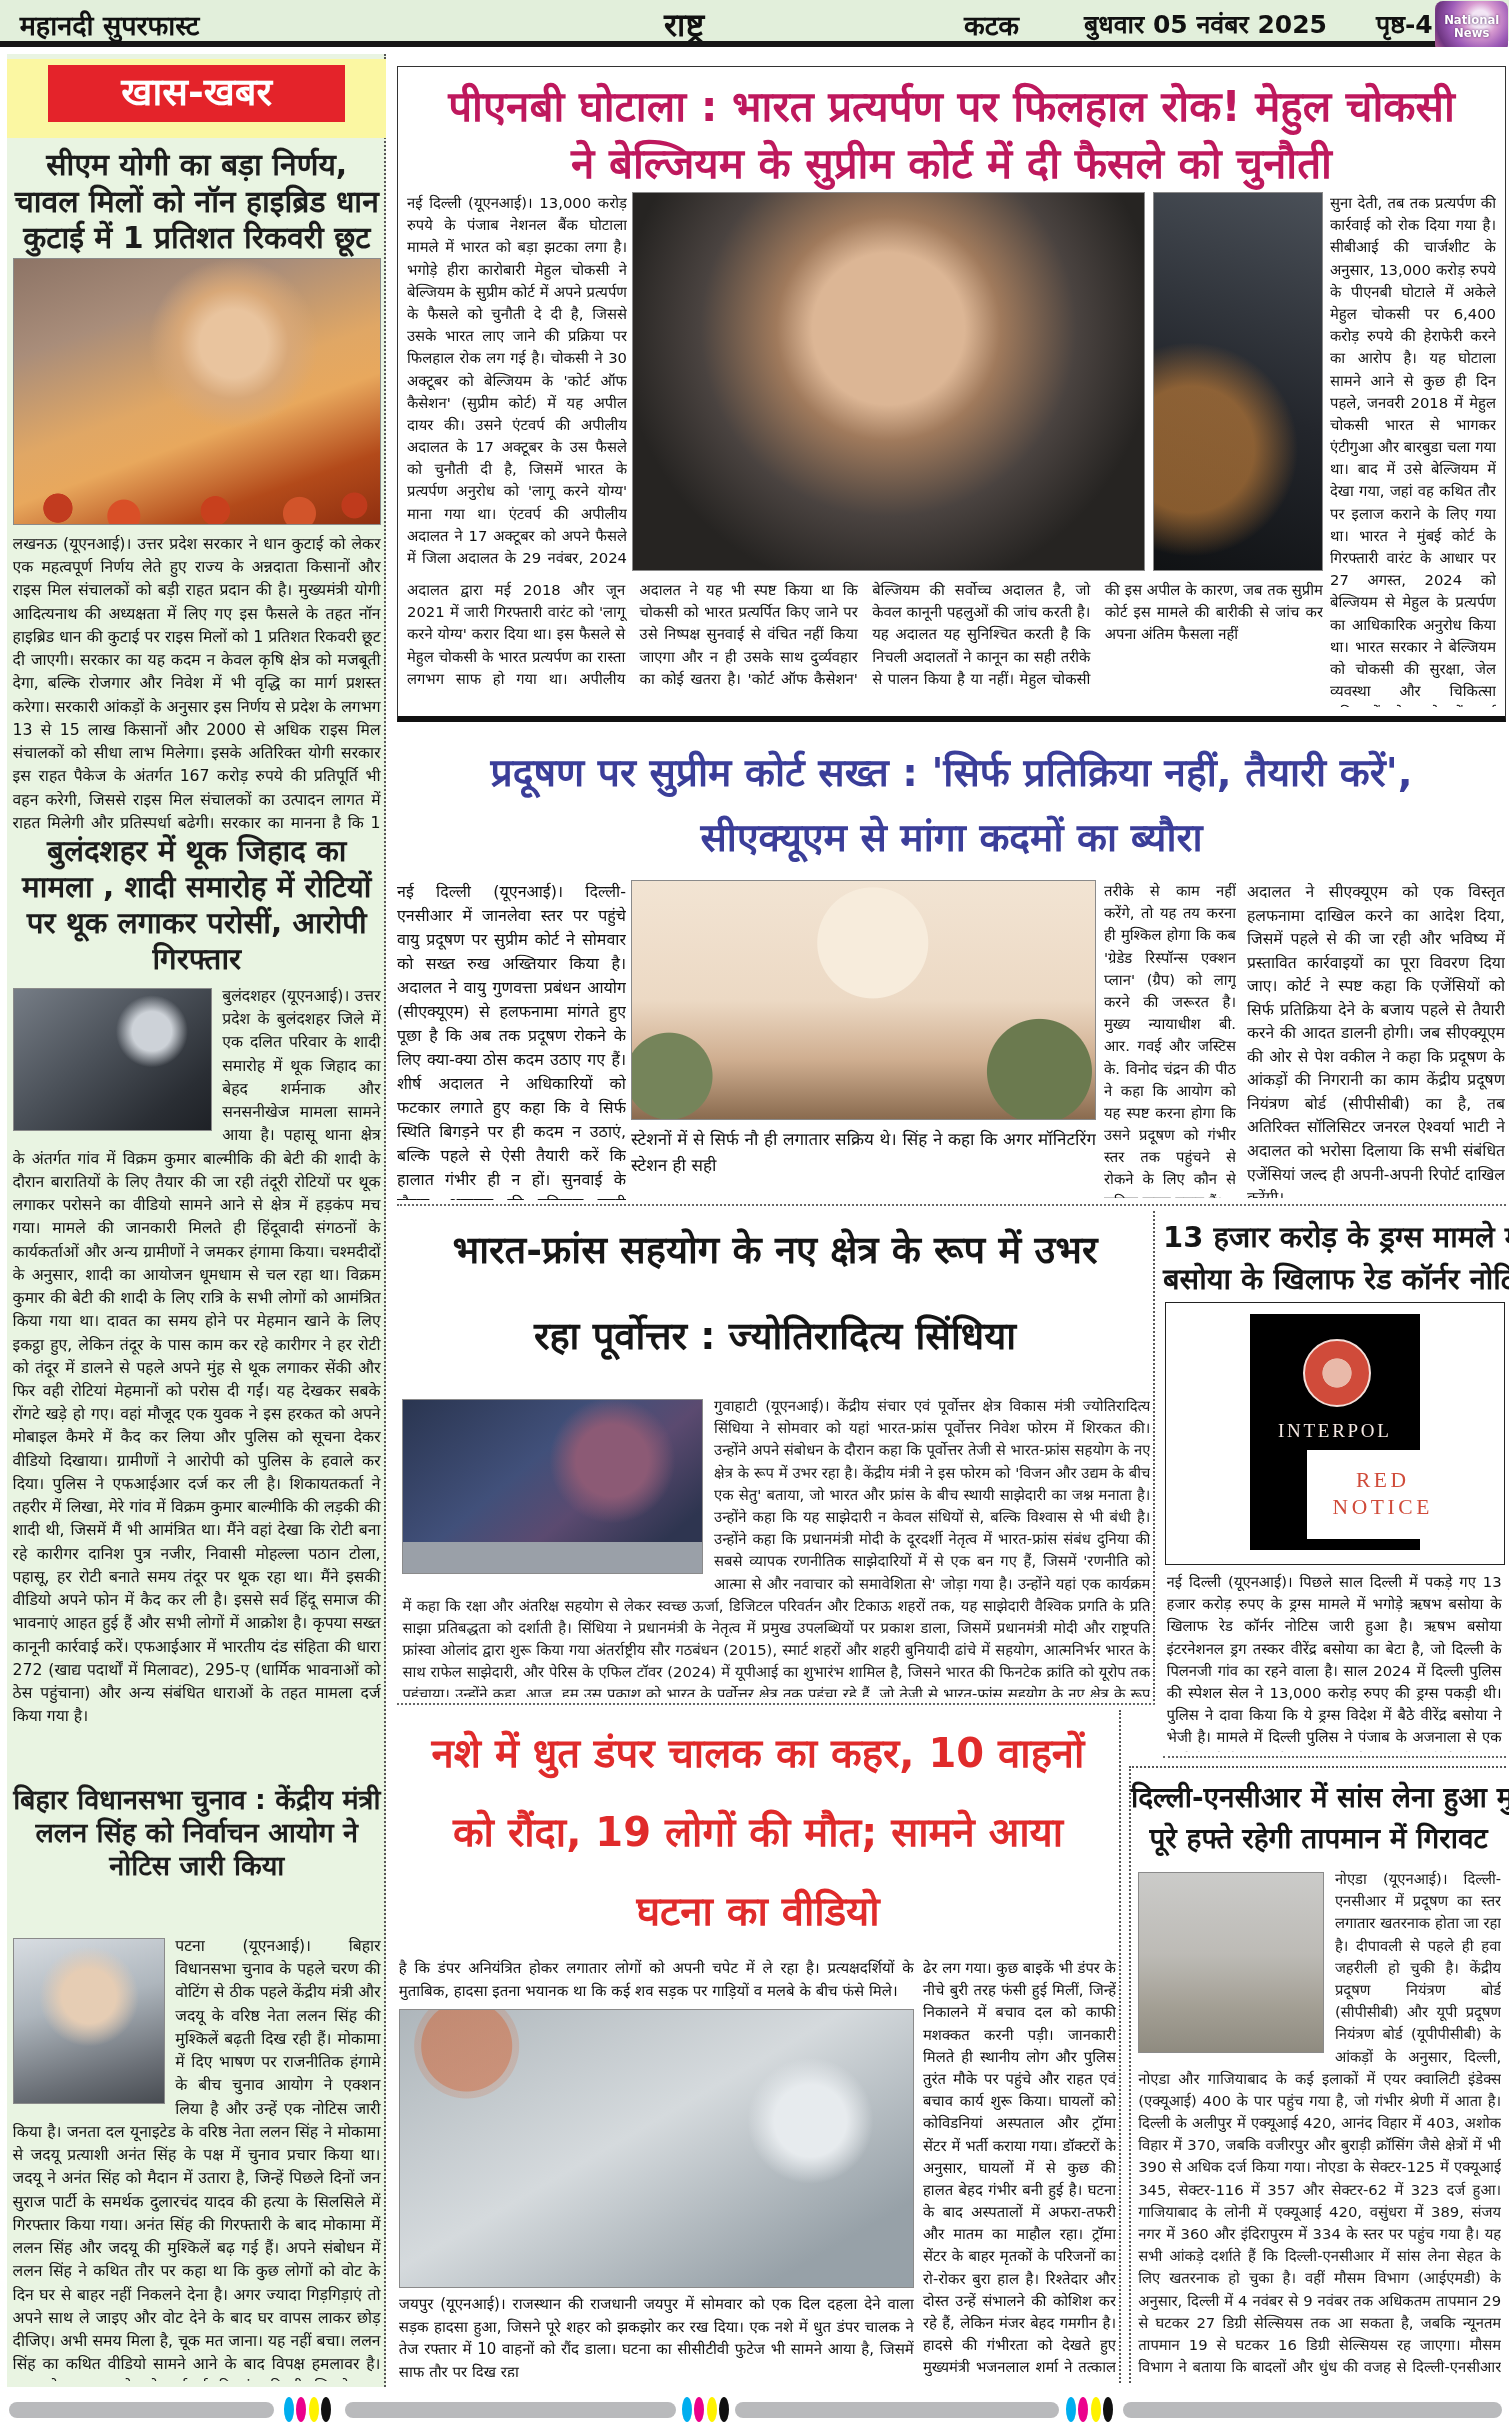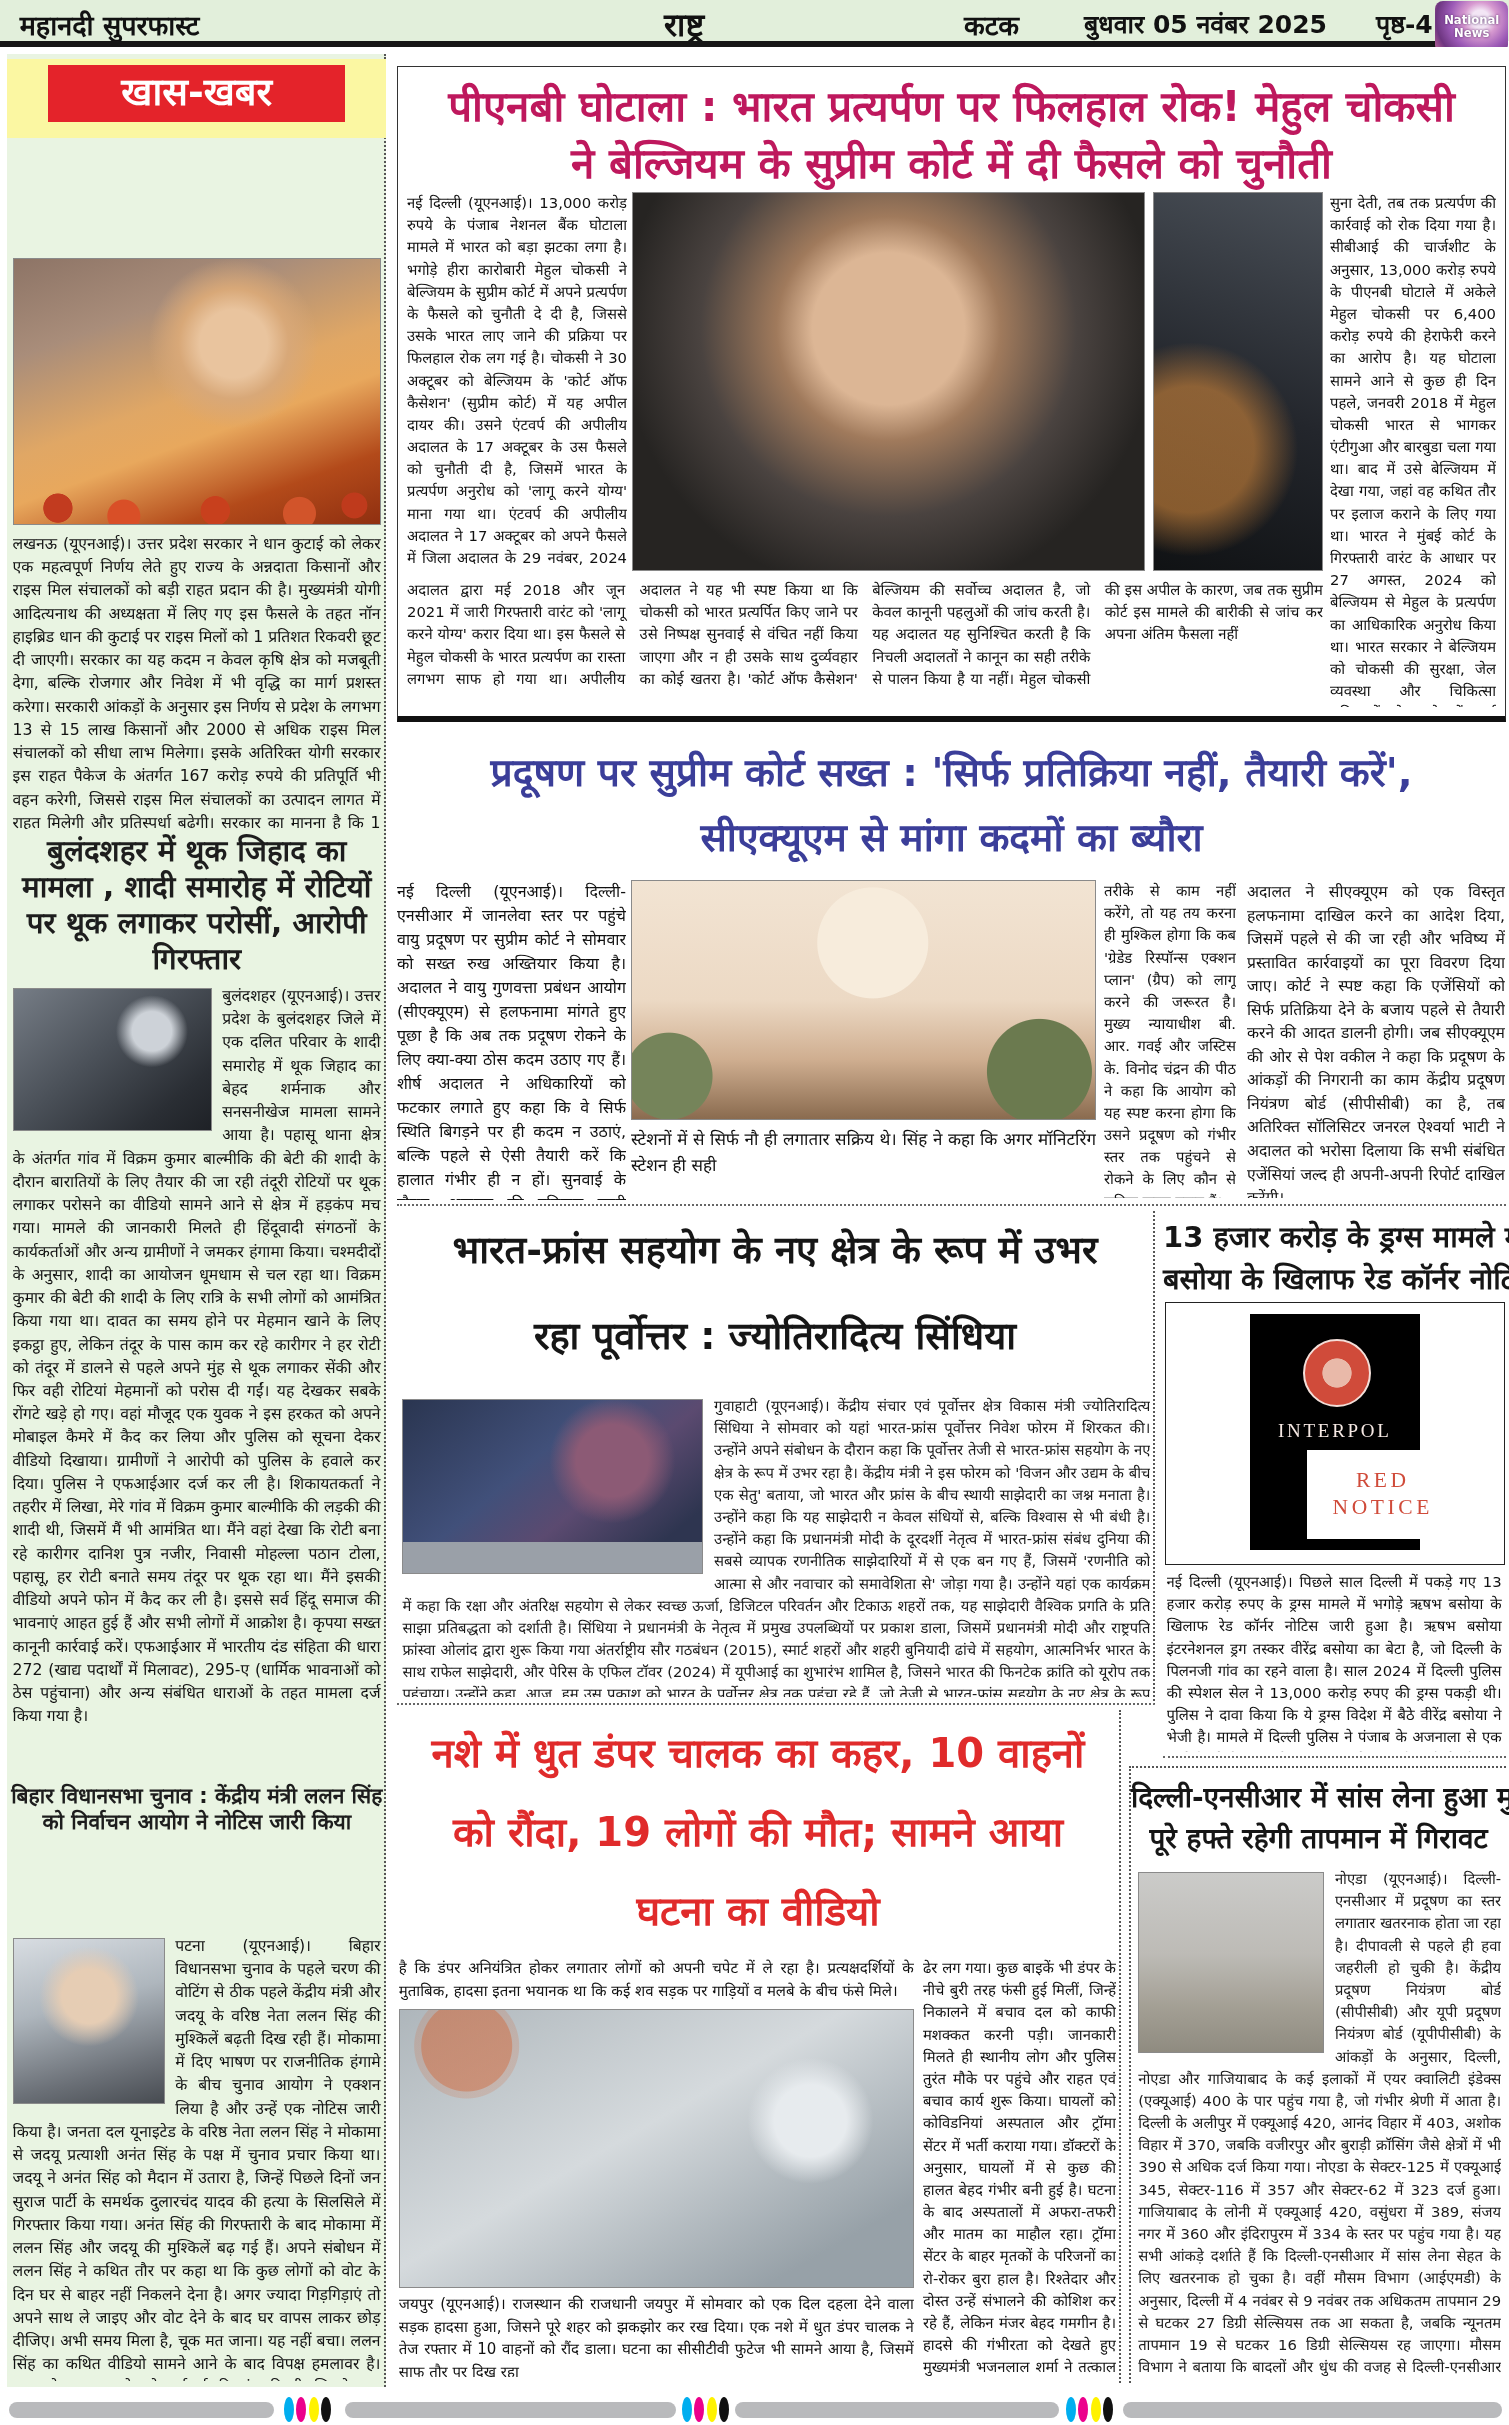--- a/index.html
+++ b/index.html
@@ -135,30 +135,31 @@
     <span>National</span>
     <span>News</span>
   </div>
 
   <div id="main-bg"></div>
 
   <div id="leftcol">
     <div id="khas-strip"></div>
     <div id="khas-box">खास-खबर</div>
 
+    <div class="lc-headline" style="top:93px;font-size:30px;">सीएम योगी का बड़ा निर्णय, चावल मिलों को नॉन हाइब्रिड धान कुटाई में 1 प्रतिशत रिकवरी छूट</div>
     <div class="photo ph-yogi"></div>
     <div class="lc-body" style="top:478px;height:297px;">लखनऊ (यूएनआई)। उत्तर प्रदेश सरकार ने धान कुटाई को लेकर एक महत्वपूर्ण निर्णय लेते हुए राज्य के अन्नदाता किसानों और राइस मिल संचालकों को बड़ी राहत प्रदान की है। मुख्यमंत्री योगी आदित्यनाथ की अध्यक्षता में लिए गए इस फैसले के तहत नॉन हाइब्रिड धान की कुटाई पर राइस मिलों को 1 प्रतिशत रिकवरी छूट दी जाएगी। सरकार का यह कदम न केवल कृषि क्षेत्र को मजबूती देगा, बल्कि रोजगार और निवेश में भी वृद्धि का मार्ग प्रशस्त करेगा। सरकारी आंकड़ों के अनुसार इस निर्णय से प्रदेश के लगभग 13 से 15 लाख किसानों और 2000 से अधिक राइस मिल संचालकों को सीधा लाभ मिलेगा। इसके अतिरिक्त योगी सरकार इस राहत पैकेज के अंतर्गत 167 करोड़ रुपये की प्रतिपूर्ति भी वहन करेगी, जिससे राइस मिल संचालकों का उत्पादन लागत में राहत मिलेगी और प्रतिस्पर्धा बढ़ेगी। सरकार का मानना है कि 1 प्रतिशत रिकवरी छूट से किसानों के स्तर पर भंडारण और कुटाई में तेजी आएगी। इससे पीडीएस के तहत चावल की उपलब्धता प्रदेश के भीतर ही सुनिश्चित की जा सकेगी और अन्य राज्यों से चावल मंगाने की आवश्यकता कम होगी। यह निर्णय राष्ट्रीय स्तर पर भी बचत सुनिश्चित करेगा। गौरतलब है कि सरकार हाइब्रिड धान की कुटाई पर पहले से ही 3 प्रतिशत रिकवरी छूट दे रही है, जिसके लिए वह प्रतिवर्ष लगभग 100 करोड़ रुपये की प्रतिपूर्ति करती है। सरकारी अनुमान के अनुसार इस नीति से प्रदेश में लगभग 2 लाख अतिरिक्त रोजगार अवसर सुदृढ़ होंगे। विशेषज्ञों का मानना है कि यह कदम कृषि आधारित उद्योगों को गति देगा और ग्रामीण अर्थव्यवस्था को मजबूती प्रदान करेगा। कुल मिलाकर, योगी सरकार का यह निर्णय अन्नदाता किसानों के हितों की रक्षा के साथ-साथ प्रदेश को आत्मनिर्भर बनाने की दिशा में एक महत्वपूर्ण पहल माना जा रहा है।</div>
 
     <div class="lc-headline" style="top:780px;font-size:29.5px;">बुलंदशहर में थूक जिहाद का मामला , शादी समारोह में रोटियों पर थूक लगाकर परोसीं, आरोपी गिरफ्तार</div>
     <div class="lc-body" style="top:930px;height:794px;">
       <div class="photo float-photo ph-handcuffs"></div>
       <span>बुलंदशहर (यूएनआई)। उत्तर प्रदेश के बुलंदशहर जिले में एक दलित परिवार के शादी समारोह में थूक जिहाद का बेहद शर्मनाक और सनसनीखेज मामला सामने आया है। पहासू थाना क्षेत्र के अंतर्गत गांव में विक्रम कुमार बाल्मीकि की बेटी की शादी के दौरान बारातियों के लिए तैयार की जा रही तंदूरी रोटियों पर थूक लगाकर परोसने का वीडियो सामने आने से क्षेत्र में हड़कंप मच गया। मामले की जानकारी मिलते ही हिंदूवादी संगठनों के कार्यकर्ताओं और अन्य ग्रामीणों ने जमकर हंगामा किया। चश्मदीदों के अनुसार, शादी का आयोजन धूमधाम से चल रहा था। विक्रम कुमार की बेटी की शादी के लिए रात्रि के सभी लोगों को आमंत्रित किया गया था। दावत का समय होने पर मेहमान खाने के लिए इकट्ठा हुए, लेकिन तंदूर के पास काम कर रहे कारीगर ने हर रोटी को तंदूर में डालने से पहले अपने मुंह से थूक लगाकर सेंकी और फिर वही रोटियां मेहमानों को परोस दी गईं। यह देखकर सबके रोंगटे खड़े हो गए। वहां मौजूद एक युवक ने इस हरकत को अपने मोबाइल कैमरे में कैद कर लिया और पुलिस को सूचना देकर वीडियो दिखाया। ग्रामीणों ने आरोपी को पुलिस के हवाले कर दिया। पुलिस ने एफआईआर दर्ज कर ली है। शिकायतकर्ता ने तहरीर में लिखा, मेरे गांव में विक्रम कुमार बाल्मीकि की लड़की की शादी थी, जिसमें मैं भी आमंत्रित था। मैंने वहां देखा कि रोटी बना रहे कारीगर दानिश पुत्र नजीर, निवासी मोहल्ला पठान टोला, पहासू, हर रोटी बनाते समय तंदूर पर थूक रहा था। मैंने इसकी वीडियो अपने फोन में कैद कर ली है। इससे सर्व हिंदू समाज की भावनाएं आहत हुई हैं और सभी लोगों में आक्रोश है। कृपया सख्त कानूनी कार्रवाई करें। एफआईआर में भारतीय दंड संहिता की धारा 272 (खाद्य पदार्थों में मिलावट), 295-ए (धार्मिक भावनाओं को ठेस पहुंचाना) और अन्य संबंधित धाराओं के तहत मामला दर्ज किया गया है।</span>
     </div>
 
-    <div class="lc-headline" style="top:1730px;font-size:21px;">बिहार विधानसभा चुनाव : केंद्रीय मंत्री ललन सिंह को निर्वाचन आयोग ने नोटिस जारी किया</div>
+    <div class="lc-headline" style="top:1730px;font-size:27px;">बिहार विधानसभा चुनाव : केंद्रीय मंत्री ललन सिंह को निर्वाचन आयोग ने नोटिस जारी किया</div>
     <div class="lc-body" style="top:1880px;height:447px;">
       <div class="photo float-photo ph-lalan"></div>
       <span>पटना (यूएनआई)। बिहार विधानसभा चुनाव के पहले चरण की वोटिंग से ठीक पहले केंद्रीय मंत्री और जदयू के वरिष्ठ नेता ललन सिंह की मुश्किलें बढ़ती दिख रही हैं। मोकामा में दिए भाषण पर राजनीतिक हंगामे के बीच चुनाव आयोग ने एक्शन लिया है और उन्हें एक नोटिस जारी किया है। जनता दल यूनाइटेड के वरिष्ठ नेता ललन सिंह ने मोकामा से जदयू प्रत्याशी अनंत सिंह के पक्ष में चुनाव प्रचार किया था। जदयू ने अनंत सिंह को मैदान में उतारा है, जिन्हें पिछले दिनों जन सुराज पार्टी के समर्थक दुलारचंद यादव की हत्या के सिलसिले में गिरफ्तार किया गया। अनंत सिंह की गिरफ्तारी के बाद मोकामा में ललन सिंह और जदयू की मुश्किलें बढ़ गई हैं। अपने संबोधन में ललन सिंह ने कथित तौर पर कहा था कि कुछ लोगों को वोट के दिन घर से बाहर नहीं निकलने देना है। अगर ज्यादा गिड़गिड़ाएं तो अपने साथ ले जाइए और वोट देने के बाद घर वापस लाकर छोड़ दीजिए। अभी समय मिला है, चूक मत जाना। यह नहीं बचा। ललन सिंह का कथित वीडियो सामने आने के बाद विपक्ष हमलावर है। राजद ने चुनाव आयोग से कार्रवाई की मांग की थी, जिसके बाद केंद्रीय मंत्री ललन सिंह को आयोग ने नोटिस जारी कर जवाब मांगा है। बताया जा रहा है कि चुनाव आयोग ने ललन सिंह के उस बयान पर संज्ञान लिया है, जिसमें उन्होंने कथित तौर पर कुछ लोगों को वोट नहीं डालने देने और अपने साथ ले जाकर वोट गिराने देने की बात कही थी।</span>
     </div>
   </div>
 
   <div id="pnb">
     <div class="hl-red" style="top:9px;">पीएनबी घोटाला : भारत प्रत्यर्पण पर फिलहाल रोक! मेहुल चोकसी</div>
     <div class="hl-red" style="top:66px;">ने बेल्जियम के सुप्रीम कोर्ट में दी फैसले को चुनौती</div>
     <div class="col-text" style="left:9px;top:125px;width:220px;height:379px;">नई दिल्ली (यूएनआई)। 13,000 करोड़ रुपये के पंजाब नेशनल बैंक घोटाला मामले में भारत को बड़ा झटका लगा है। भगोड़े हीरा कारोबारी मेहुल चोकसी ने बेल्जियम के सुप्रीम कोर्ट में अपने प्रत्यर्पण के फैसले को चुनौती दे दी है, जिससे उसके भारत लाए जाने की प्रक्रिया पर फिलहाल रोक लग गई है। चोकसी ने 30 अक्टूबर को बेल्जियम के 'कोर्ट ऑफ कैसेशन' (सुप्रीम कोर्ट) में यह अपील दायर की। उसने एंटवर्प की अपीलीय अदालत के 17 अक्टूबर के उस फैसले को चुनौती दी है, जिसमें भारत के प्रत्यर्पण अनुरोध को 'लागू करने योग्य' माना गया था। एंटवर्प की अपीलीय अदालत ने 17 अक्टूबर को अपने फैसले में जिला अदालत के 29 नवंबर, 2024 के आदेश को सही ठहराया था। अदालत ने मुंबई की विशेष</div>

